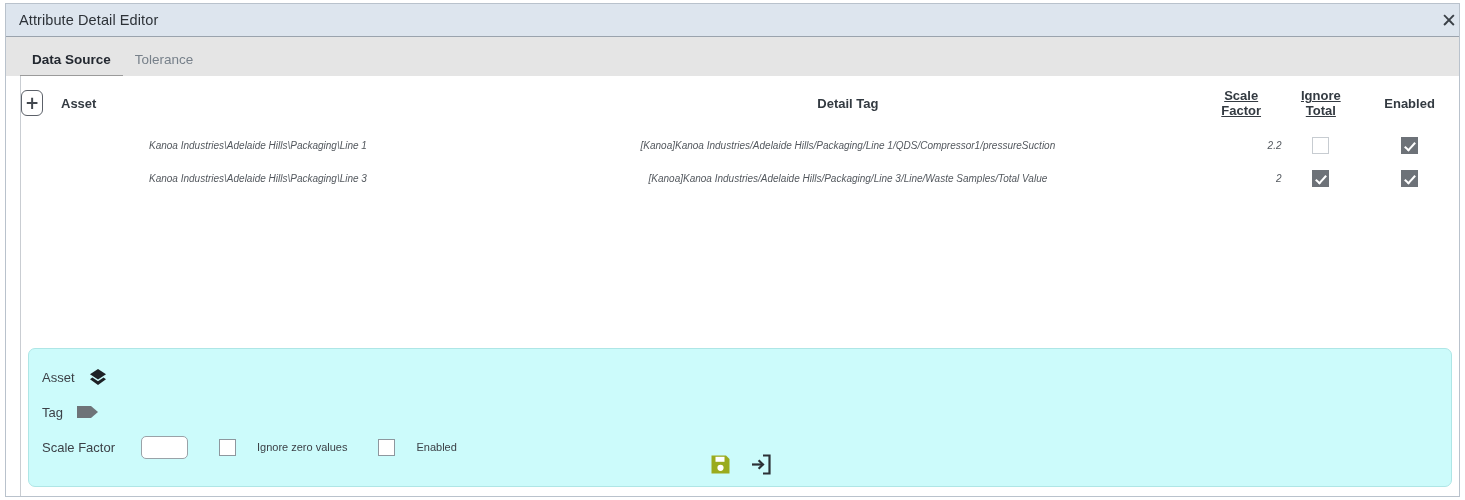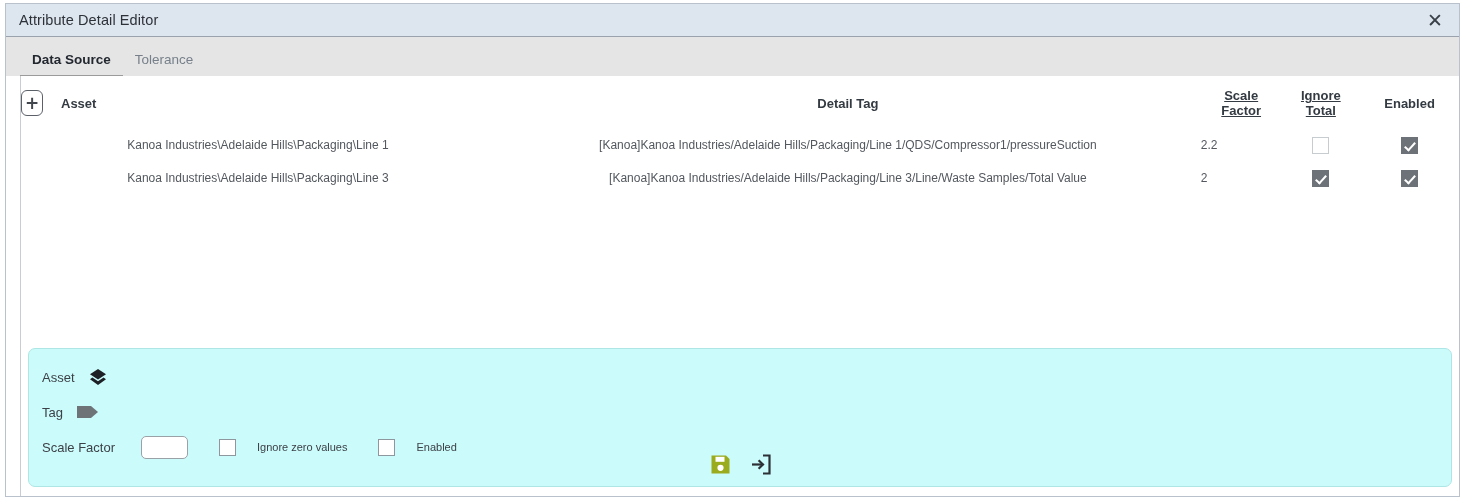--- a/index.html
+++ b/index.html
@@ -24,21 +24,21 @@
   }
 
   
   .titlebar {
     height: 33px;
     background: #dde5ee;
     border-bottom: 1px solid #9aa3ad;
     display: flex;
     align-items: center;
     justify-content: space-between;
-    padding: 0 14px 0 13px;
+    padding: 0 0 0 13px;
     box-sizing: border-box;
     flex: none;
   }
   .title-text {
     font-size: 14.5px;
     color: #2d3238;
     letter-spacing: .1px;
   }
   .close-btn {
     font-size: 19px;
@@ -104,24 +104,25 @@
     table-layout: fixed;
   }
   table.grid th {
     font-size: 13px;
     font-weight: bold;
     color: #333a41;
     padding: 12px 0 10px 0;
     vertical-align: middle;
   }
   table.grid td {
-    font-size: 12px;
+    font-size: 10px;
     color: #53585e;
     padding: 8px 0;
     vertical-align: middle;
+    font-style: italic;
   }
   .col-asset     { width: 470px; }
   .col-tag       { width: 700px; }
   .col-scale     { width: 80px;  }
   .col-ignore    { width: 78px;  }
   .col-enabled   { width: 98px;  }
 
   th.th-asset {
     text-align: left;
     padding-left: 6px;
@@ -143,21 +144,21 @@
     line-height: 1;
     cursor: pointer;
     box-sizing: border-box;
     font-family: "DejaVu Sans", sans-serif;
   }
   th.th-center { text-align: center; }
   .hdr-2line { line-height: 1.18; text-decoration: underline; }
 
   td.c-asset  { text-align: center; padding-left: 0; }
   td.c-tag    { text-align: center; }
-  td.c-scale  { text-align: left; }
+  td.c-scale  { text-align: right; }
   td.c-check  { text-align: center; }
 
   
   .cbx {
     display: inline-block;
     width: 17px; height: 17px;
     box-sizing: border-box;
     vertical-align: middle;
     cursor: pointer;
     position: relative;

